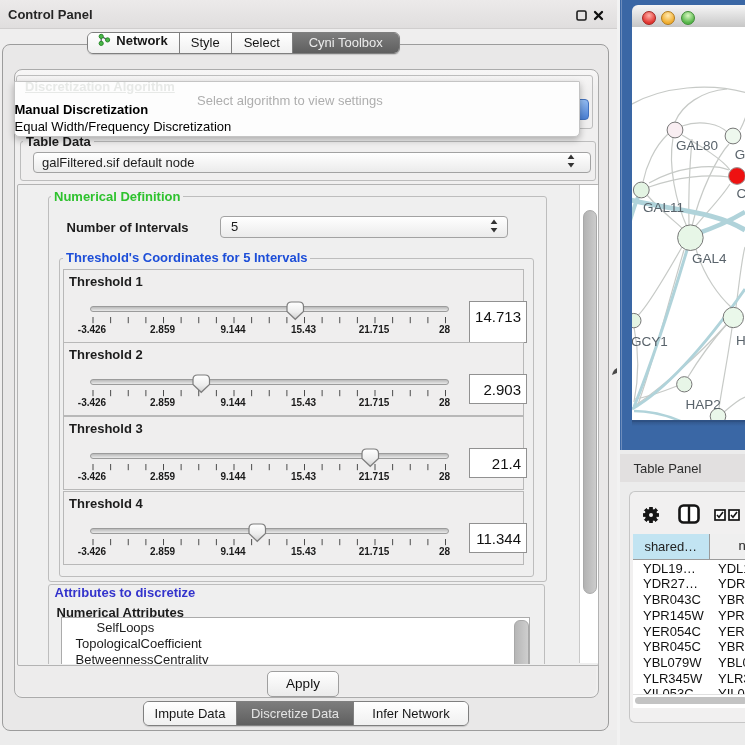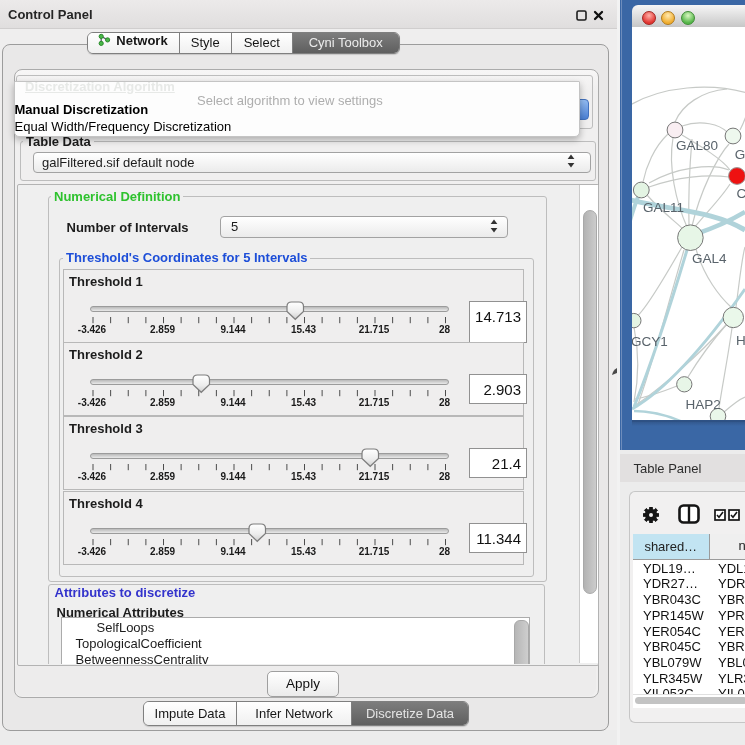--- a/index.html
+++ b/index.html
@@ -26,22 +26,22 @@
         <circle cx="3.2" cy="3.4" r="2.1" fill="#49b849" stroke="#2c8a2c"></circle>
         <circle cx="3.2" cy="10.4" r="2.1" fill="#49b849" stroke="#2c8a2c"></circle>
         <circle cx="9.6" cy="6.9" r="2.1" fill="#49b849" stroke="#2c8a2c"></circle>
       </svg>Network</div>
 <div style="display:flex;align-items:center;justify-content:center;font-size:13px;width:51.5px;background:linear-gradient(#ffffff,#f0f0f0);color:#161616;border-left:1px solid #7f7f7f;">Style</div>
 <div style="display:flex;align-items:center;justify-content:center;font-size:13px;width:59.5px;background:linear-gradient(#ffffff,#f0f0f0);color:#161616;border-left:1px solid #7f7f7f;">Select</div>
 <div style="display:flex;align-items:center;justify-content:center;font-size:13px;width:106.5px;background:linear-gradient(#7d7d7d,#5f5f5f);color:#ececec;border-left:1px solid #7f7f7f;">Cyni Toolbox</div>
 </div>
 <div class="a" style="left:143px;top:700.5px;height:23px;z-index:5;display:flex;border:1px solid #7f7f7f;border-radius:6px;overflow:hidden;box-shadow:0 1px 1px rgba(0,0,0,0.15);">
 <div style="display:flex;align-items:center;justify-content:center;font-size:13px;width:92px;background:linear-gradient(#ffffff,#f0f0f0);color:#161616;">Impute Data</div>
+<div style="display:flex;align-items:center;justify-content:center;font-size:13px;width:116px;background:linear-gradient(#7d7d7d,#5f5f5f);color:#e4e4e4;border-left:1px solid #7f7f7f;">Discretize Data</div>
 <div style="display:flex;align-items:center;justify-content:center;font-size:13px;width:114px;background:linear-gradient(#ffffff,#f0f0f0);color:#161616;border-left:1px solid #7f7f7f;">Infer Network</div>
-<div style="display:flex;align-items:center;justify-content:center;font-size:13px;width:116px;background:linear-gradient(#7d7d7d,#5f5f5f);color:#e4e4e4;border-left:1px solid #7f7f7f;">Discretize Data</div>
 </div>
 <div class="a" style="left:16px;top:75px;width:575px;height:52px;border:1px solid #bdbdbd;border-radius:3px;"></div>
 <div class="a" style="left:20px;top:99px;width:566px;height:19px;background:linear-gradient(#ffffff,#ededed);border:1px solid #a2a2a2;border-radius:4px;"></div>
 <div class="a" style="left:565px;top:99px;width:22px;height:19px;background:linear-gradient(#93bcf2,#4b80d4);border:1px solid #4271bd;border-radius:4px;"></div>
 <svg class="a" style="left:571px;top:101.5px" width="10" height="15">
     <path d="M5,0.5 L8.6,5.2 L1.4,5.2 Z" fill="#fff"></path>
     <path d="M5,13.5 L8.6,8.8 L1.4,8.8 Z" fill="#fff"></path>
   </svg>
 <div class="a" style="left:20px;top:141px;width:574px;height:38px;border:1px solid #bdbdbd;border-radius:3px;"></div>
 <div class="a t13" style="left:23px;top:134px;white-space:nowrap;background:#f0efef;padding:0 3px;font-weight:bold;">Table Data</div>

